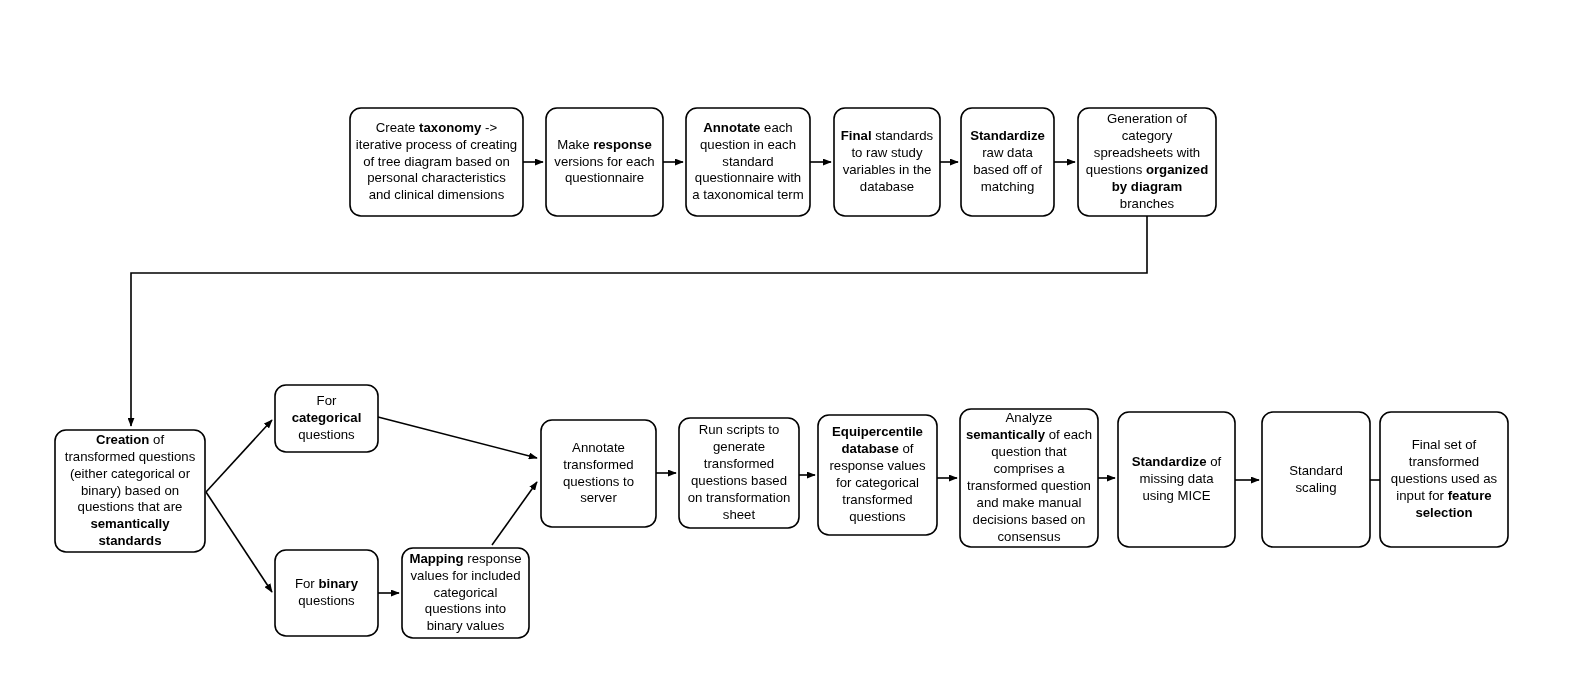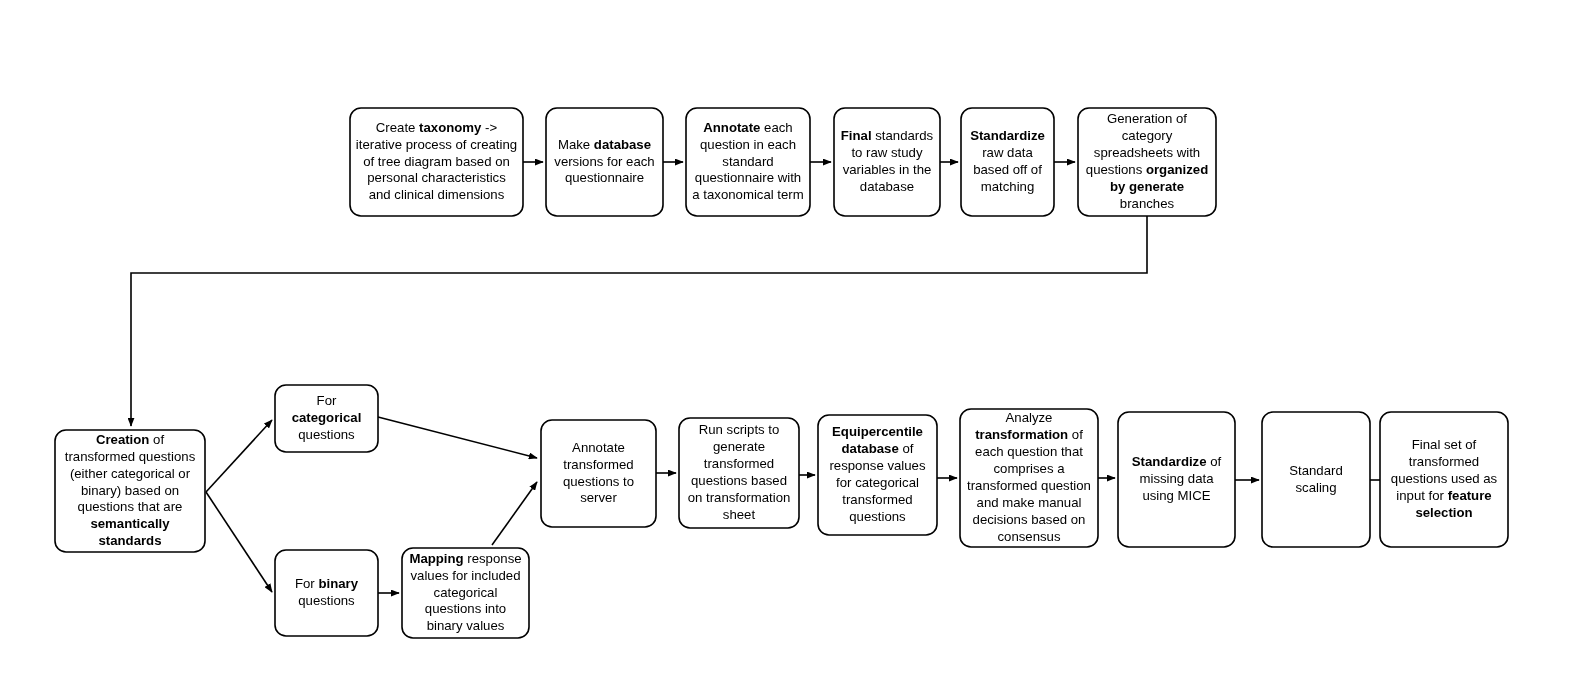--- a/index.html
+++ b/index.html
@@ -87,21 +87,21 @@
     <g id="node-layer">
         <g>
           <rect class="node-rect" x="350" y="78" width="173" height="108" rx="11" ry="11" fill="#ffffff" stroke="#000000"></rect>
           <foreignObject x="350" y="78" width="173" height="108"><div xmlns="http://www.w3.org/1999/xhtml" class="node-fo-inner node-text">
               <span>Create <b>taxonomy</b> -&gt; iterative process of creating of tree diagram based on personal characteristics and clinical dimensions</span>
             </div></foreignObject>
         </g>
         <g>
           <rect class="node-rect" x="546" y="78" width="117" height="108" rx="11" ry="11" fill="#ffffff" stroke="#000000"></rect>
           <foreignObject x="546" y="78" width="117" height="108"><div xmlns="http://www.w3.org/1999/xhtml" class="node-fo-inner node-text">
-              <span>Make <b>database</b> versions for each questionnaire</span>
+              <span>Make <b>response</b> versions for each questionnaire</span>
             </div></foreignObject>
         </g>
         <g>
           <rect class="node-rect" x="686" y="78" width="124" height="108" rx="11" ry="11" fill="#ffffff" stroke="#000000"></rect>
           <foreignObject x="686" y="78" width="124" height="108"><div xmlns="http://www.w3.org/1999/xhtml" class="node-fo-inner node-text">
               <span><b>Annotate</b> each question in each standard questionnaire with a taxonomical term</span>
             </div></foreignObject>
         </g>
         <g>
           <rect class="node-rect" x="834" y="78" width="106" height="108" rx="11" ry="11" fill="#ffffff" stroke="#000000"></rect>
@@ -111,21 +111,21 @@
         </g>
         <g>
           <rect class="node-rect" x="961" y="78" width="93" height="108" rx="11" ry="11" fill="#ffffff" stroke="#000000"></rect>
           <foreignObject x="961" y="78" width="93" height="108"><div xmlns="http://www.w3.org/1999/xhtml" class="node-fo-inner node-text">
               <span><b>Standardize</b> raw data based off of matching</span>
             </div></foreignObject>
         </g>
         <g>
           <rect class="node-rect" x="1078" y="78" width="138" height="108" rx="11" ry="11" fill="#ffffff" stroke="#000000"></rect>
           <foreignObject x="1078" y="78" width="138" height="108"><div xmlns="http://www.w3.org/1999/xhtml" class="node-fo-inner node-text">
-              <span>Generation of category spreadsheets with questions <b>organized by generate</b> branches</span>
+              <span>Generation of category spreadsheets with questions <b>organized by diagram</b> branches</span>
             </div></foreignObject>
         </g>
         <g>
           <rect class="node-rect" x="55" y="400" width="150" height="122" rx="11" ry="11" fill="#ffffff" stroke="#000000"></rect>
           <foreignObject x="55" y="400" width="150" height="122"><div xmlns="http://www.w3.org/1999/xhtml" class="node-fo-inner node-text">
               <span><b>Creation</b> of transformed questions (either categorical or binary) based on questions that are <b>semantically standards</b></span>
             </div></foreignObject>
         </g>
         <g>
           <rect class="node-rect" x="275" y="355" width="103" height="67" rx="11" ry="11" fill="#ffffff" stroke="#000000"></rect>
@@ -159,21 +159,21 @@
         </g>
         <g>
           <rect class="node-rect" x="818" y="385" width="119" height="120" rx="11" ry="11" fill="#ffffff" stroke="#000000"></rect>
           <foreignObject x="818" y="385" width="119" height="120"><div xmlns="http://www.w3.org/1999/xhtml" class="node-fo-inner node-text">
               <span><b>Equipercentile database</b> of response values for categorical transformed questions</span>
             </div></foreignObject>
         </g>
         <g>
           <rect class="node-rect" x="960" y="379" width="138" height="138" rx="11" ry="11" fill="#ffffff" stroke="#000000"></rect>
           <foreignObject x="960" y="379" width="138" height="138"><div xmlns="http://www.w3.org/1999/xhtml" class="node-fo-inner node-text">
-              <span>Analyze <b>transformation</b> of each question that comprises a transformed question and make manual decisions based on consensus</span>
+              <span>Analyze <b>semantically</b> of each question that comprises a transformed question and make manual decisions based on consensus</span>
             </div></foreignObject>
         </g>
         <g>
           <rect class="node-rect" x="1118" y="382" width="117" height="135" rx="11" ry="11" fill="#ffffff" stroke="#000000"></rect>
           <foreignObject x="1118" y="382" width="117" height="135"><div xmlns="http://www.w3.org/1999/xhtml" class="node-fo-inner node-text">
               <span><b>Standardize</b> of missing data using MICE</span>
             </div></foreignObject>
         </g>
         <g>
           <rect class="node-rect" x="1262" y="382" width="108" height="135" rx="11" ry="11" fill="#ffffff" stroke="#000000"></rect>

